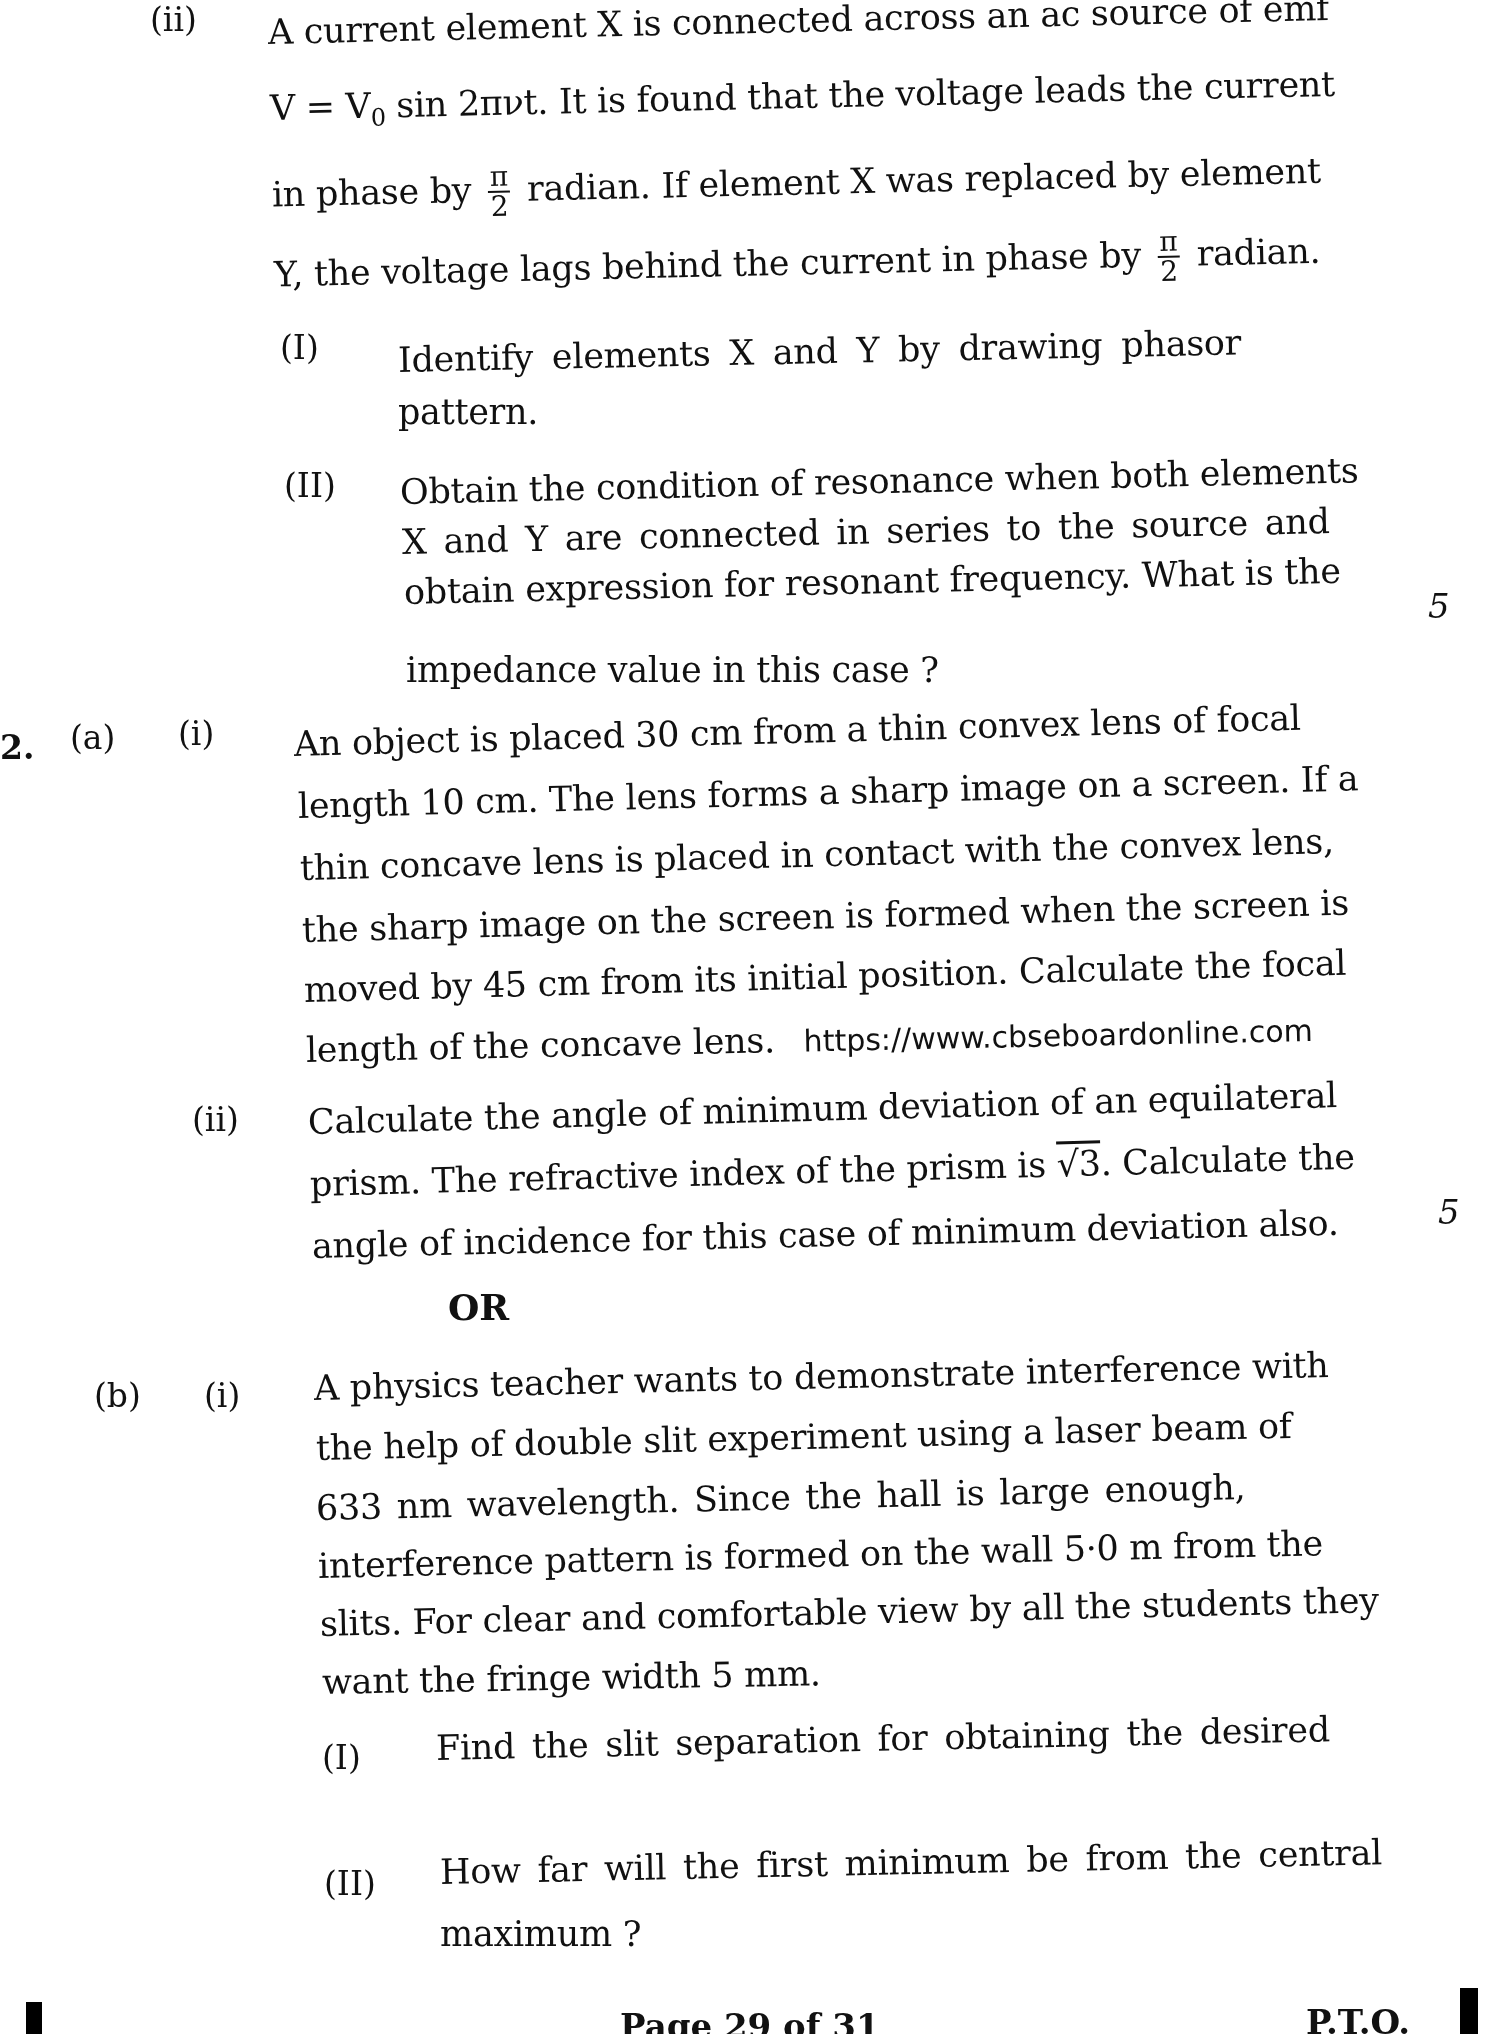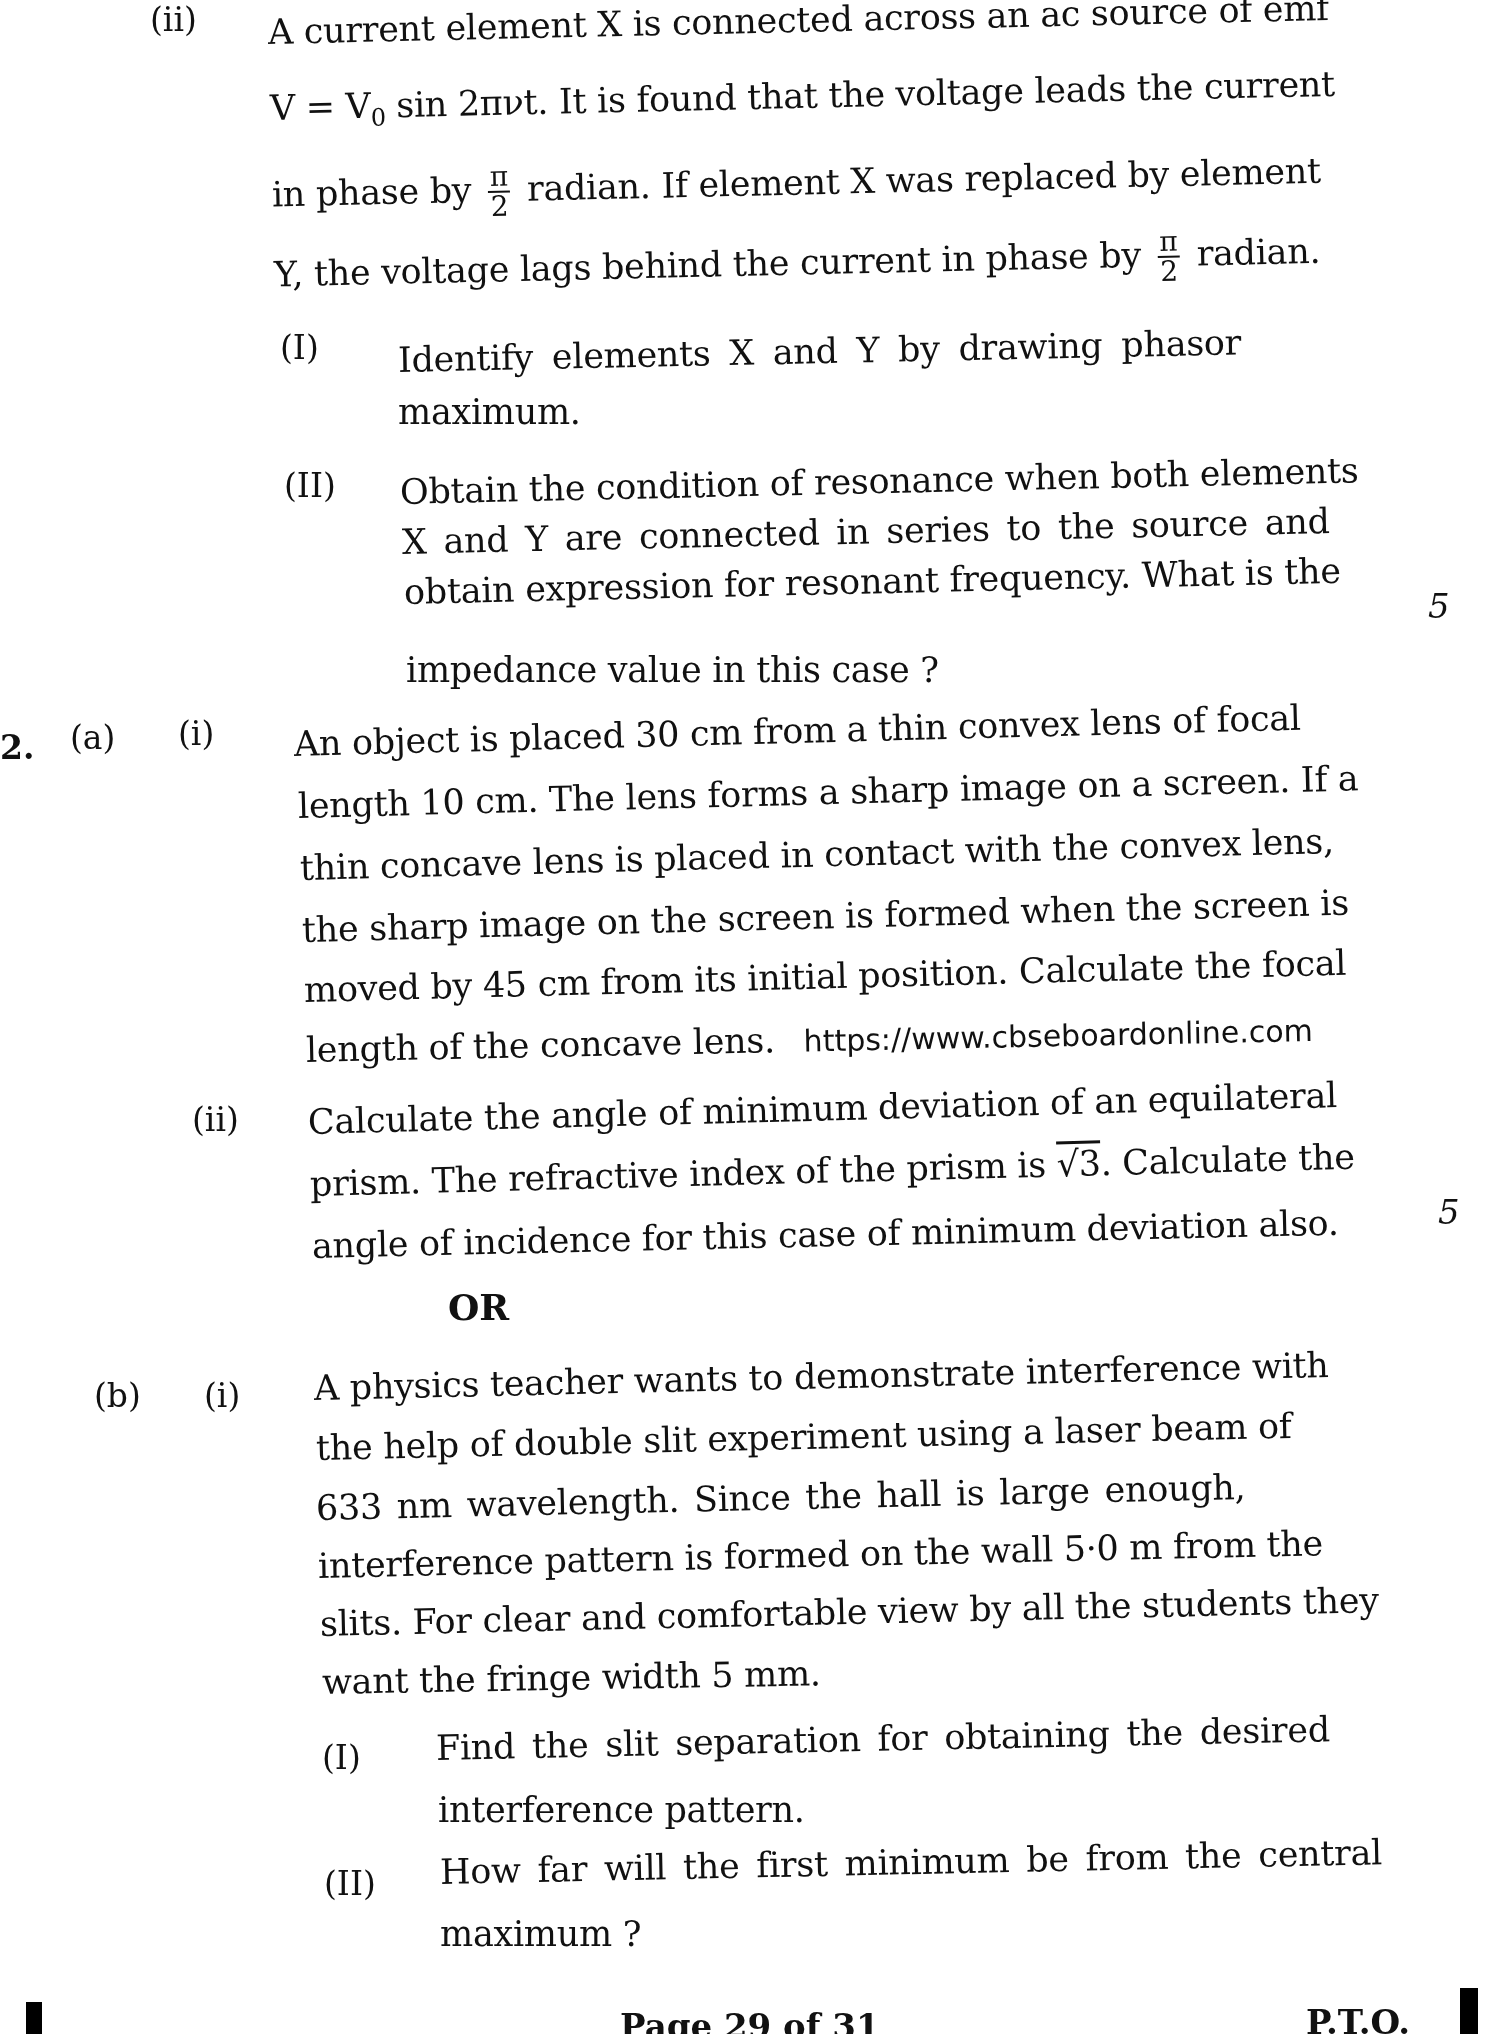--- a/index.html
+++ b/index.html
@@ -43,21 +43,21 @@
     <span>radian. If element X was replaced by element</span>
   </div>
   <div class="txt" style="left:274px;top:248px;transform:rotate(-1.3deg);">
     <span>Y, the voltage lags behind the current in phase by</span>
     <span class="frac"><span class="num">π</span><span class="den">2</span></span>
     <span>radian.</span>
   </div>
 
   <div class="label" style="left:280px;top:328px;">(I)</div>
   <div class="txt" style="left:398px;top:340px;transform:rotate(-1.2deg);word-spacing:8px;">Identify   elements   X   and   Y   by   drawing   phasor</div>
-  <div class="txt" style="left:398px;top:392px;">maximum.</div>
+  <div class="txt" style="left:398px;top:392px;">pattern.</div>
 
   <div class="label" style="left:284px;top:466px;">(II)</div>
   <div class="txt" style="left:400px;top:472px;transform:rotate(-1.3deg);">Obtain the condition of resonance when both elements</div>
   <div class="txt" style="left:402px;top:522px;transform:rotate(-1.3deg);word-spacing:6px;">X and Y are connected in series to the source and</div>
   <div class="txt" style="left:404px;top:572px;transform:rotate(-1.3deg);">obtain expression for resonant frequency. What is the</div>
   <div class="txt" style="left:406px;top:622px;margin-top:28px;">impedance value in this case ?</div>
   <div class="marks" style="left:1428px;top:586px;">5</div>
 
   <div class="label qnum" style="left:0px;top:728px;">2.</div>
   <div class="label" style="left:70px;top:718px;">(a)</div>
@@ -87,21 +87,20 @@
   <div class="label" style="left:204px;top:1376px;">(i)</div>
   <div class="txt" style="left:314px;top:1368px;transform:rotate(-1.3deg);">A physics teacher wants to demonstrate interference with</div>
   <div class="txt" style="left:316px;top:1428px;transform:rotate(-1.3deg);">the help of double slit experiment using a laser beam of</div>
   <div class="txt" style="left:316px;top:1488px;transform:rotate(-1.3deg);word-spacing:4px;">633 nm   wavelength.   Since   the   hall   is   large   enough,</div>
   <div class="txt" style="left:318px;top:1546px;transform:rotate(-1.3deg);">interference pattern is formed on the wall 5·0 m from the</div>
   <div class="txt" style="left:320px;top:1604px;transform:rotate(-1.3deg);">slits. For clear and comfortable view by all the students they</div>
   <div class="txt" style="left:322px;top:1662px;transform:rotate(-1deg);">want the fringe width 5 mm.</div>
 
   <div class="label" style="left:322px;top:1738px;">(I)</div>
   <div class="txt" style="left:436px;top:1728px;transform:rotate(-1.2deg);word-spacing:6px;">Find  the  slit  separation  for  obtaining  the  desired</div>
-  <div class="txt" style="left:438px;top:1790px;">interference pattern.</div>
 
   <div class="label" style="left:324px;top:1864px;">(II)</div>
   <div class="txt" style="left:440px;top:1852px;transform:rotate(-1.2deg);word-spacing:6px;">How  far  will  the  first  minimum  be  from  the  central</div>
   <div class="txt" style="left:440px;top:1914px;">maximum ?</div>
 
   <div class="bar" style="left:26px;top:2002px;width:16px;height:40px;"></div>
   <div class="footer-text" style="left:620px;top:2006px;">Page 29 of 31</div>
   <div class="footer-text" style="left:1306px;top:2002px;">P.T.O.</div>
   <div class="bar" style="left:1460px;top:1988px;width:18px;height:50px;"></div>
 </div>

